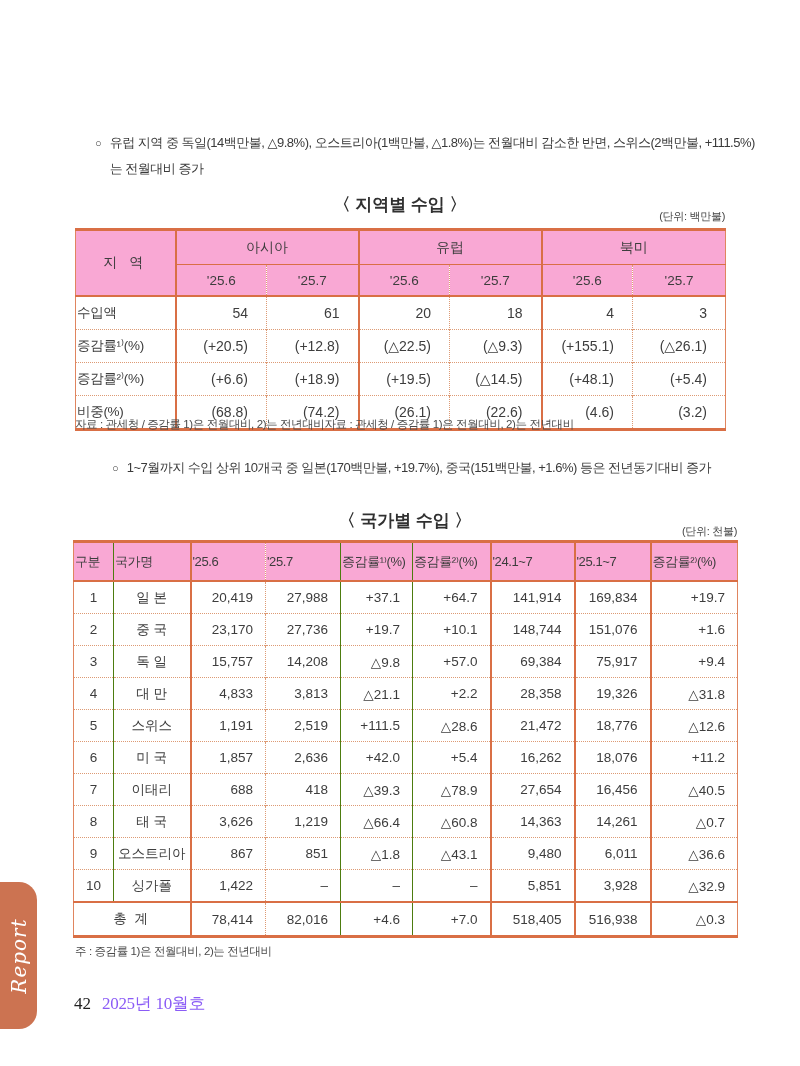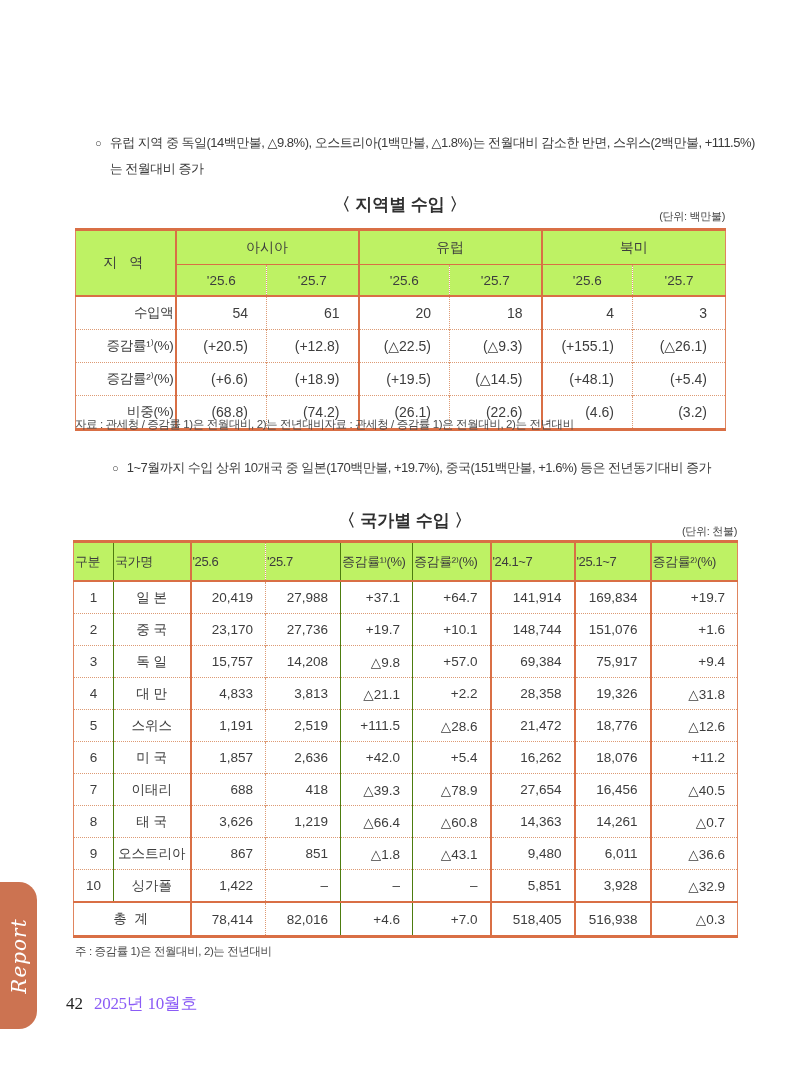--- a/index.html
+++ b/index.html
@@ -27,57 +27,57 @@
   
   .tbl-title{position:absolute;text-align:center;font-size:17px;font-weight:bold;color:#303030;letter-spacing:0px;}
   #title1{left:75px;width:650px;top:193px;}
   #title2{left:73px;width:664px;top:509px;}
   .unit{position:absolute;text-align:right;font-size:11px;color:#444;letter-spacing:-0.3px;}
   #unit1{left:425px;width:300px;top:209px;}
   #unit2{left:437px;width:300px;top:524px;}
   
   table{border-collapse:collapse;table-layout:fixed;position:absolute;}
   td{overflow:hidden;white-space:nowrap;}
-  .hfill{background:#bef264;}
+  .hfill{background:#f9a8d4;}
   .cL2{border-left:2px solid #d96f45;}
   .cL1{border-left:1px solid #4d7c0f;}
   .cLd{border-left:1px dotted #dd9a74;}
   tbody tr:not(:first-child) td{border-top:1px dotted #dd9a74;}
   .c-num{text-align:right;}
   .c-center{text-align:center;}
   
   #region-table{
     left:75px;top:228px;width:650px;
     border-top:3px solid #d96f45;border-bottom:3px solid #d96f45;
     border-left:1px solid #e0855f;border-right:1px solid #e0855f;
     font-size:14px;
   }
   #region-table .group{height:31px;text-align:center;border-bottom:1px solid #d96f45;font-size:14px;}
   #region-table .corner{text-align:center;border-bottom:2px solid #d96f45;font-size:14px;letter-spacing:4px;}
   #region-table .sub{height:28px;text-align:center;border-bottom:2px solid #d96f45;font-size:13.5px;}
   #region-table tbody td{height:30px;}
-  #region-table .r-label{text-align:right;font-size:13.5px;letter-spacing:-0.3px;}
+  #region-table .r-label{text-align:left;font-size:13.5px;letter-spacing:-0.3px;}
   #region-table .c-num{padding-right:18px;}
   
   #country-table{
     left:73px;top:540px;width:664px;
     border-top:3px solid #d96f45;border-bottom:3px solid #d96f45;
     border-left:1px solid #e0855f;border-right:1px solid #e0855f;
     font-size:13.5px;
   }
   #country-table thead td{height:35px;border-bottom:2px solid #d96f45;font-size:13px;letter-spacing:-0.4px;}
   #country-table tbody td{height:29px;}
   #country-table .c-num{padding-right:12px;}
   #country-table tfoot td{height:30px;border-top:2px solid #d96f45;font-size:13.5px;}
   #country-table .t-label{text-align:center;letter-spacing:2px;}
   
   .note{position:absolute;font-size:11.5px;color:#4a4a4a;letter-spacing:-0.4px;}
   #note1{left:75px;top:417px;}
   #note2{left:75px;top:944px;}
-  .footer{position:absolute;left:66px;top:992px;display:flex;align-items:baseline;}
+  .footer{position:absolute;left:74px;top:992px;display:flex;align-items:baseline;}
   .footer .pagenum{font-family:"Liberation Serif","DejaVu Serif",serif;font-size:17px;color:#1f1f1f;}
   .footer .issue{font-size:17px;color:#8b5cf6;margin-left:11px;letter-spacing:-0.3px;font-family:Liberation Serif, serif;}
 </style>
 </head>
 <body>
 
 <div class="side-tab">
   <span>Report</span>
 </div>
 

